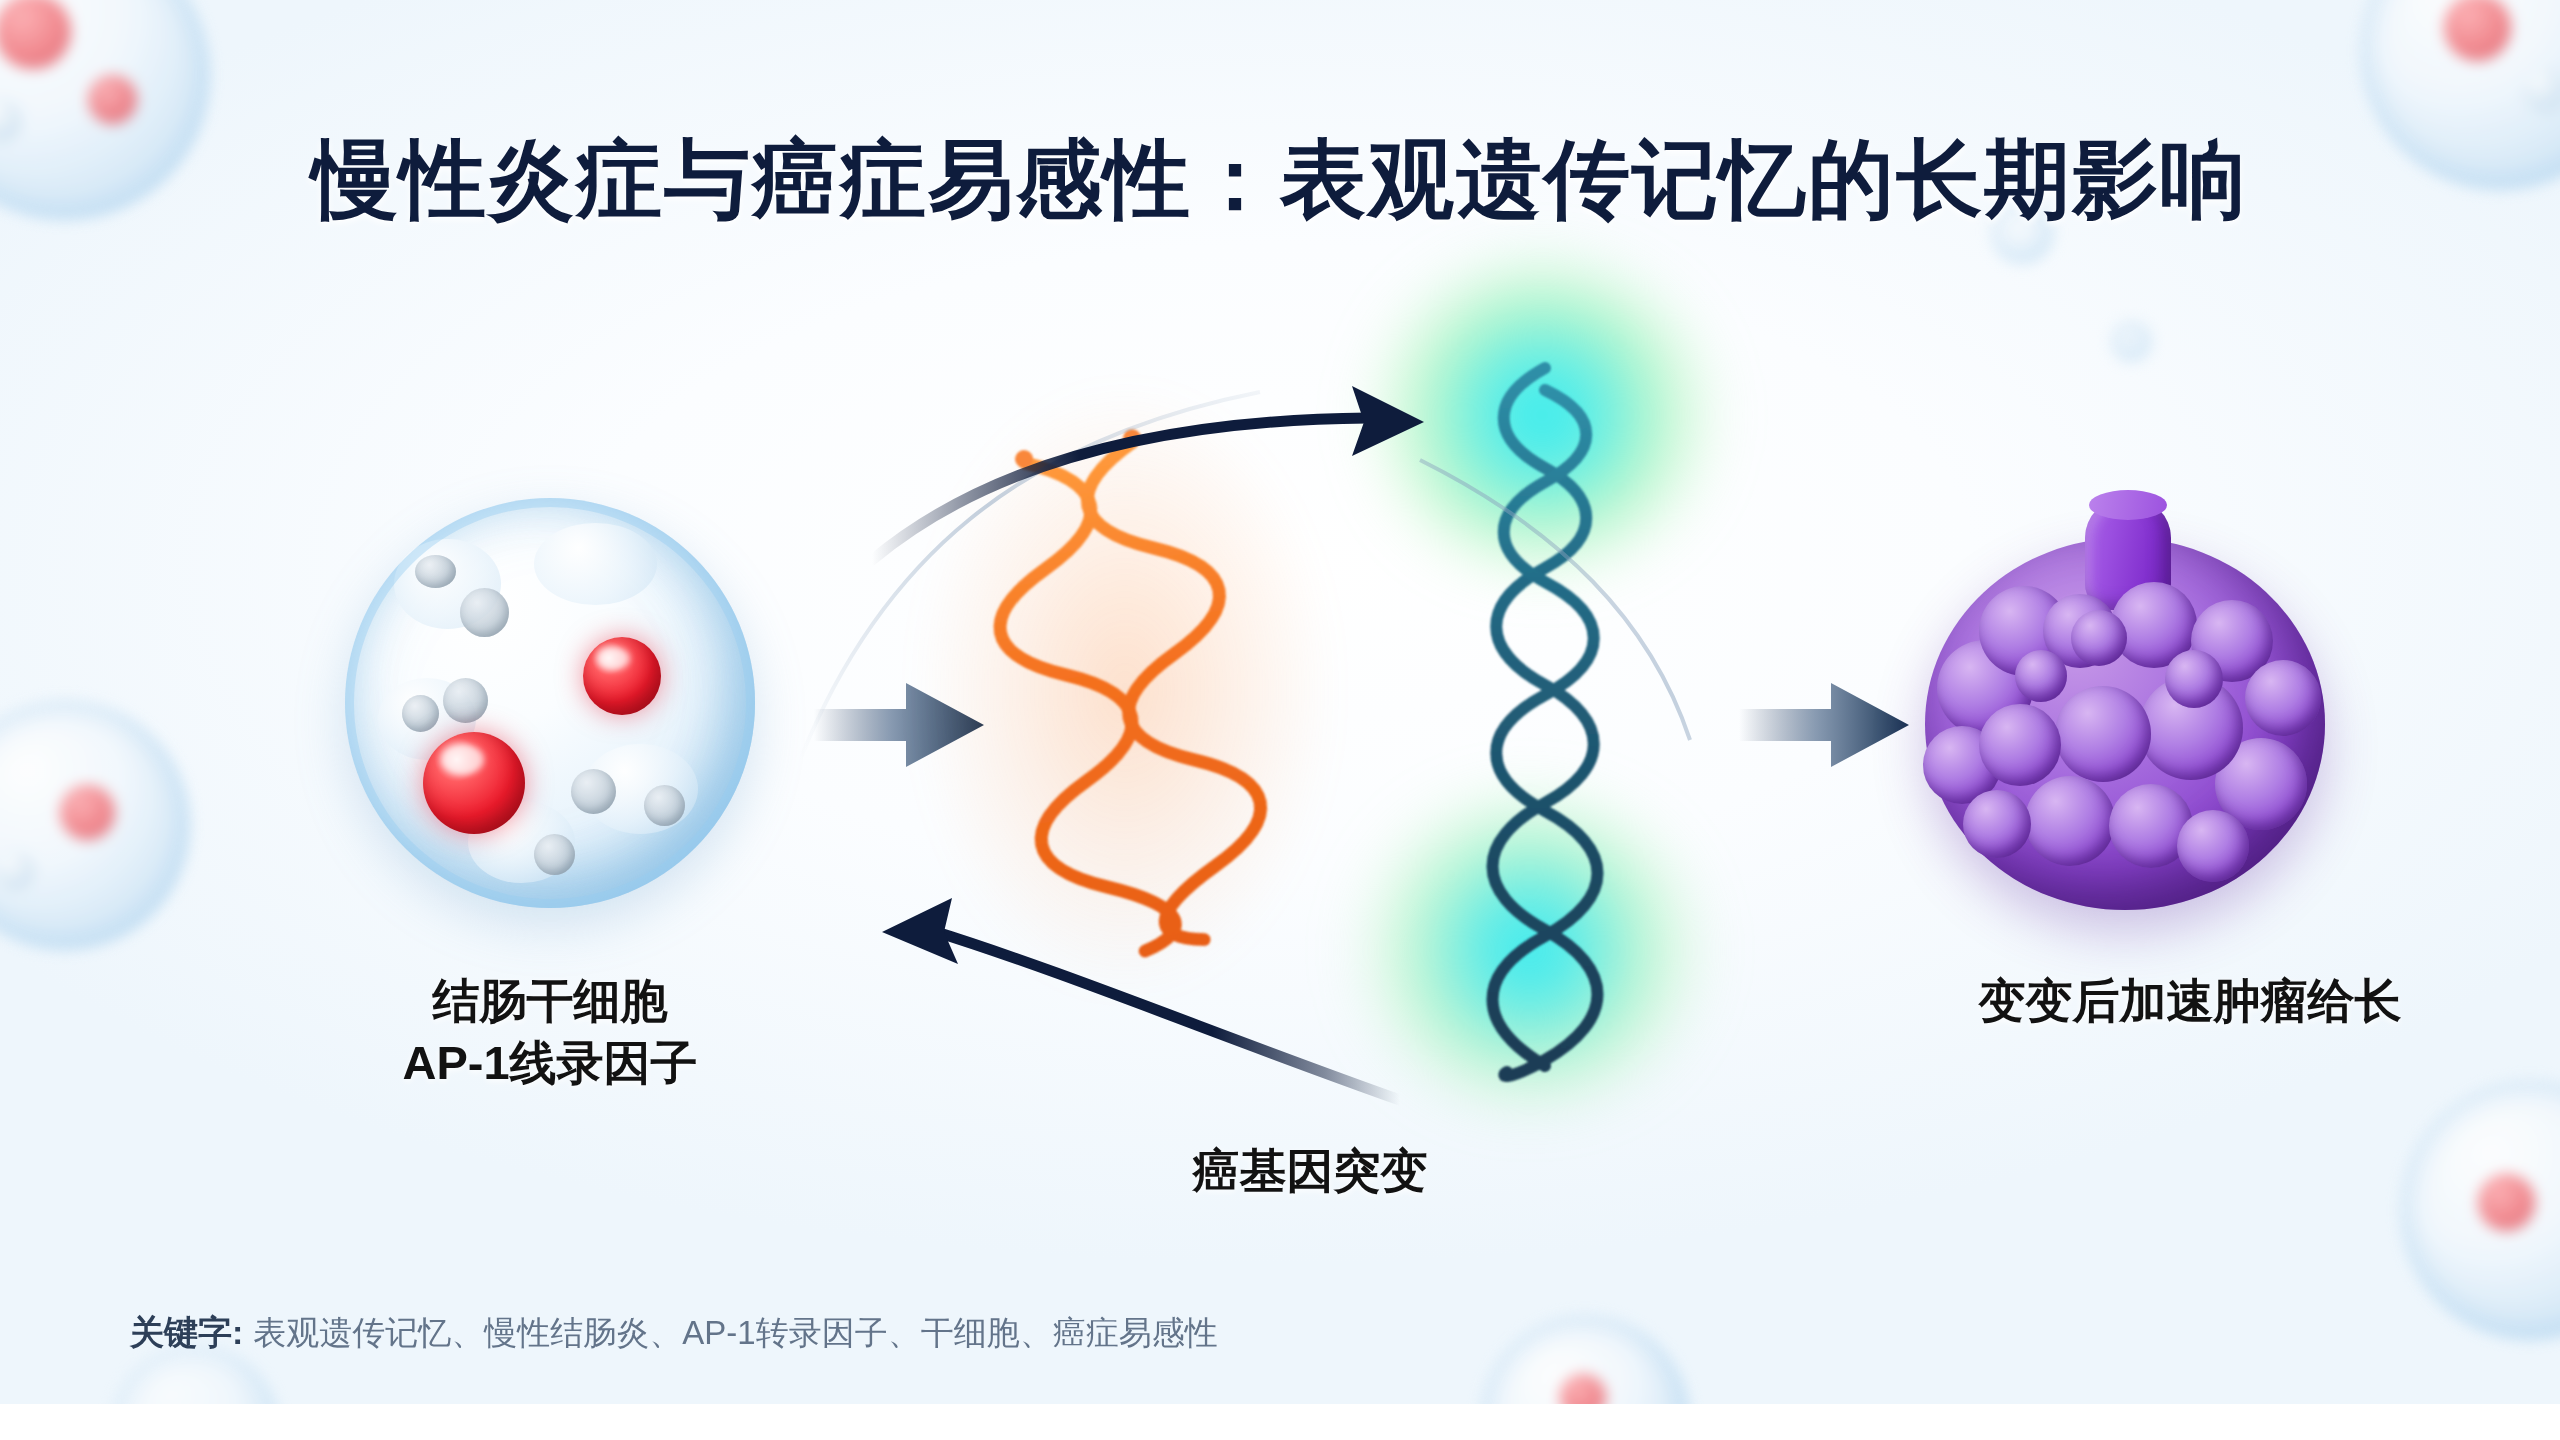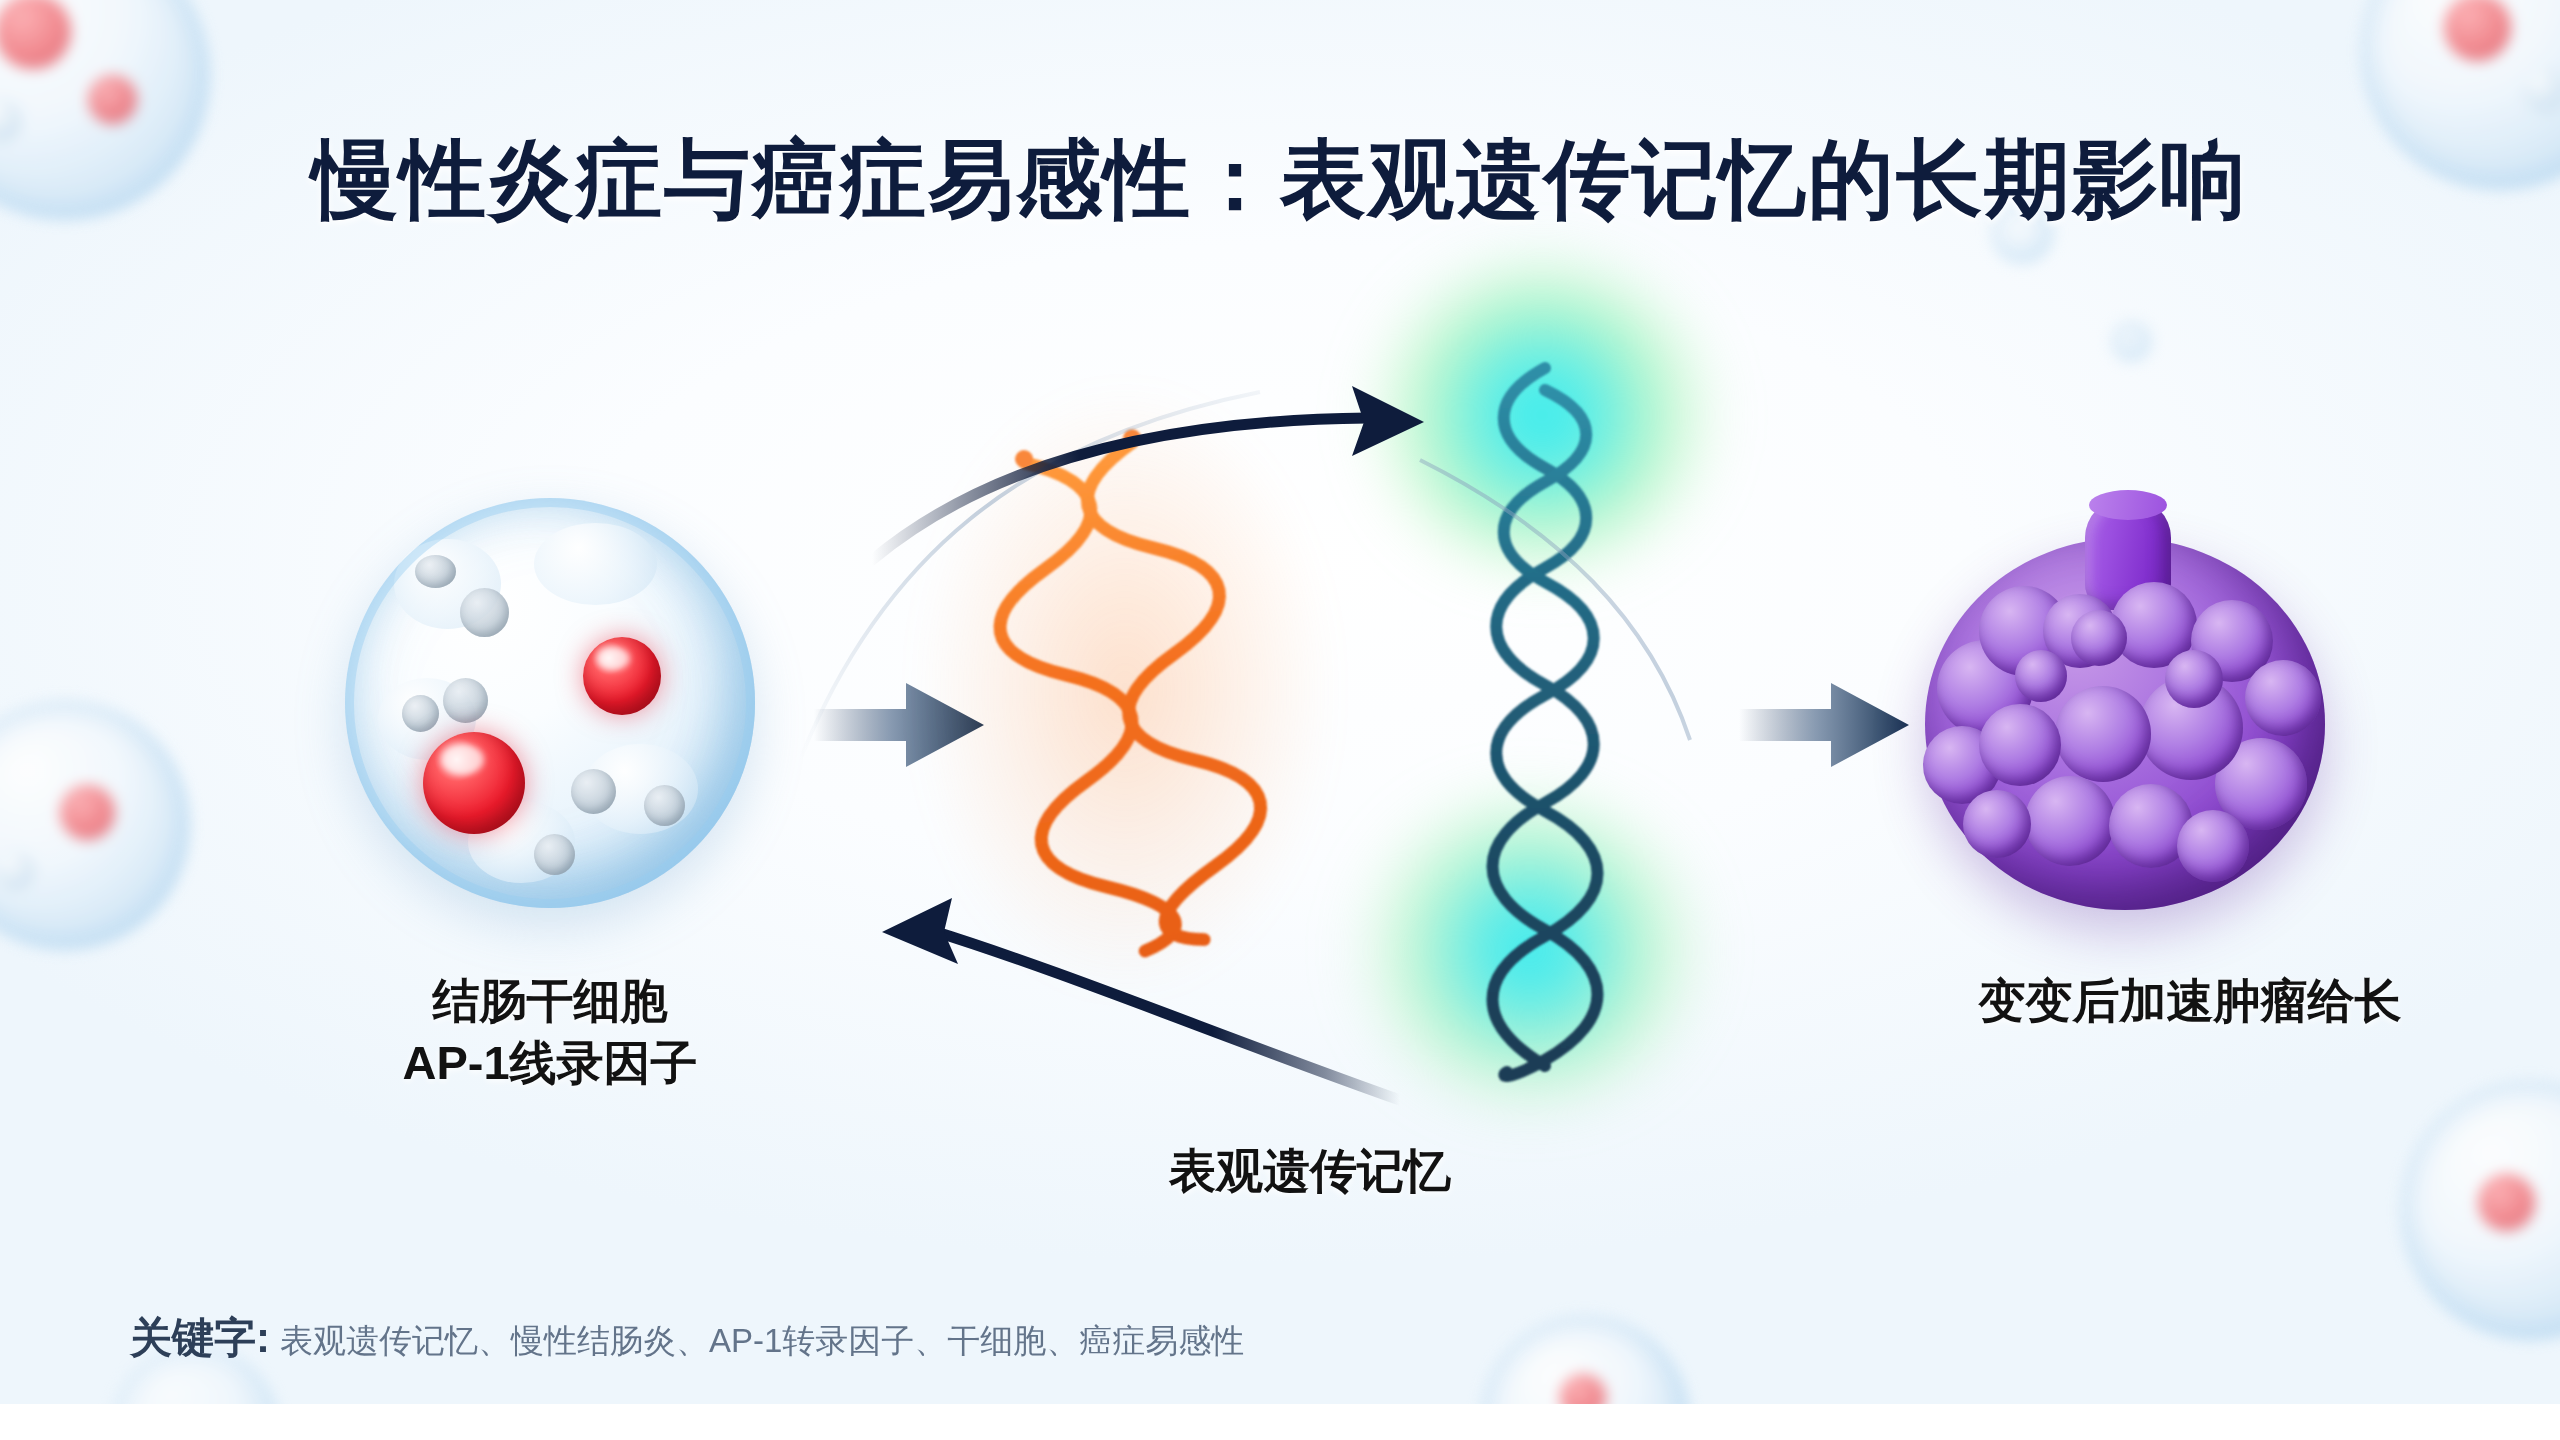--- a/index.html
+++ b/index.html
@@ -138,21 +138,21 @@
   
   #capCell{left:245px;top:970px;width:610px;}
   #capMemory{left:1100px;top:1140px;width:420px;}
   #capTumor{left:1820px;top:970px;width:740px;}
 
   
   #footer{
     position:absolute;left:130px;top:1310px;
     font-size:33px;color:#5b6b80;white-space:nowrap;
   }
-  #footer .kw-label{font-weight:bold;color:#2d3f58;font-size:42px;text-align:right;}
+  #footer .kw-label{font-weight:bold;color:#2d3f58;font-size:34px;text-align:right;}
   #footer .kw-list{margin-left:10px;color:#63748a;}
 </style>
 </head>
 <body>
 
 <div id="stage">
 
   <div class="bgcell" style="left:-80px;top:-70px;width:290px;height:290px;">
     <div class="body"></div>
     <div class="nuc" style="left:26%;top:22%;width:26%;height:26%;"></div>
@@ -294,21 +294,21 @@
           <path d="M98,400 L206,400"></path>
           <path d="M98,432 L206,432"></path>
           <path d="M92,520 L212,520"></path>
           <path d="M92,552 L212,552"></path>
           <path d="M96,640 L208,640"></path>
           <path d="M96,668 L208,668"></path>
         </g>
       </g>
     </svg>
   </div>
-  <div id="capMemory" class="caption">表观遗传记忆</div>
+  <div id="capMemory" class="caption">癌基因突变</div>
 
   <svg class="arrowStraight" style="left:1735px;top:675px;" width="180" height="100" viewBox="0 0 180 100">
     <defs>
       <linearGradient id="gArr2" x1="0" y1="0" x2="1" y2="0">
         <stop offset="0%" stop-color="#162a4d" stop-opacity="0"></stop>
         <stop offset="45%" stop-color="#2a4a72" stop-opacity=".55"></stop>
         <stop offset="100%" stop-color="#16304f" stop-opacity="1"></stop>
       </linearGradient>
     </defs>
     <path d="M4,34 L96,34 L96,8 L174,50 L96,92 L96,66 L4,66 Z" fill="url(#gArr2)"></path>

